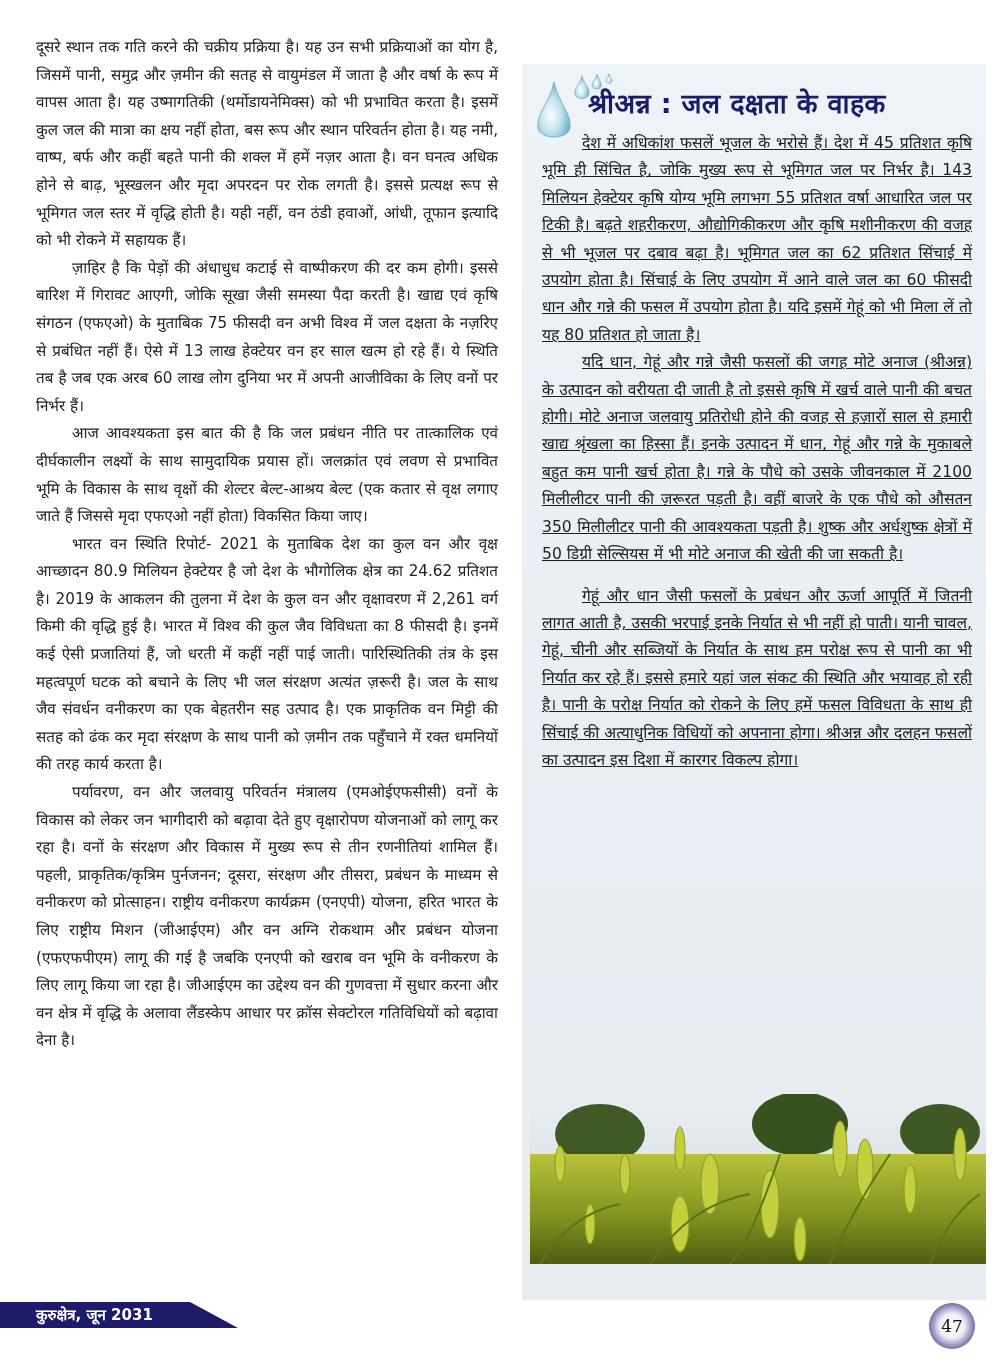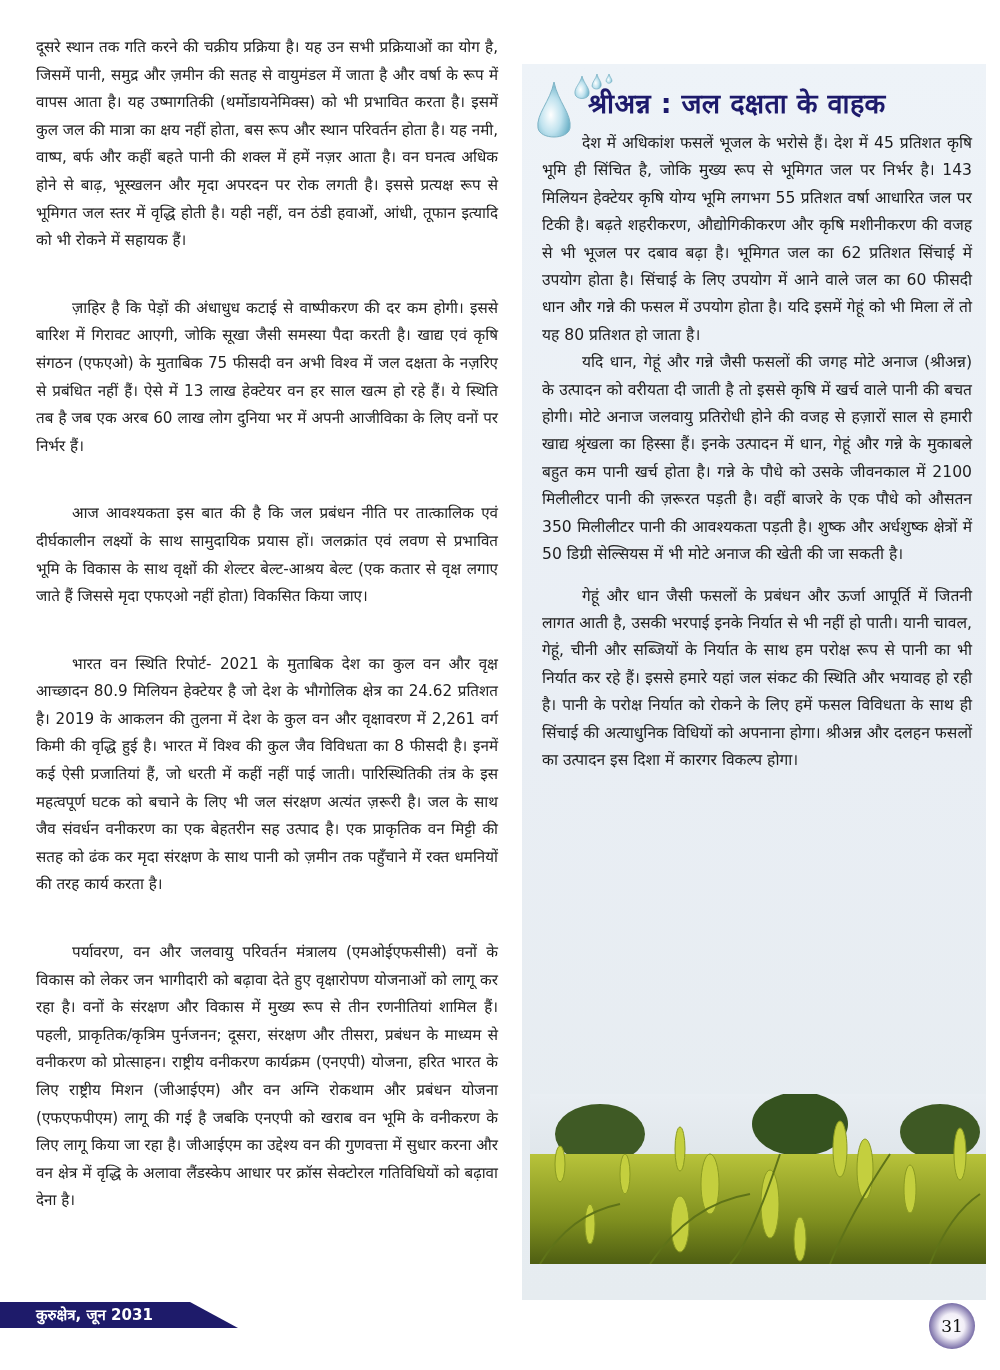--- a/index.html
+++ b/index.html
@@ -8,36 +8,36 @@
     background: #ffffff;
     font-family: "DejaVu Sans", "Liberation Sans", sans-serif;
     color: #1a1a1a;
   }
   .left-col {
     position: absolute; left: 36px; top: 34px; width: 462px;
     font-size: 15.2px; line-height: 27.6px; text-align: justify;
     color: #222;
   }
   .left-col p { margin: 0; text-indent: 0; }
-  .left-col p.indent { text-indent: 36px; margin-top: 40px; }
+  .left-col p.indent { text-indent: 36px; }
   .sidebar {
     position: absolute; left: 522px; top: 36px; width: 464px; height: 1236px;
     background: linear-gradient(180deg, #eef3f8 0%, #e9eef4 55%, #e6ecf0 100%);
     margin-top: 28px;
   }
   .sidebar-title {
     position: absolute; left: 66px; top: 20px; margin: 0;
     font-size: 27px; font-weight: bold; color: #1d1a6b; letter-spacing: 0.3px;
   }
   .drop-icon { position: absolute; left: 8px; top: 4px; width: 110px; height: 78px; }
   .sidebar-body {
     position: absolute; left: 20px; top: 66px; width: 430px;
     font-size: 15.6px; line-height: 27.4px; text-align: justify; color: #1c1c1c;
   }
-  .sidebar-body p { margin: 0; }
+  .sidebar-body p { margin: 0; text-decoration: underline; }
   .sidebar-body p.indent { text-indent: 40px; }
   .sidebar-body p.gap { margin-top: 14px; }
   .photo {
     position: absolute; left: 8px; top: 1030px; width: 456px; height: 170px;
     overflow: hidden;
   }
   .footer-band {
     position: absolute; left: 0; top: 1302px; width: 238px; height: 26px;
     background: #1e1b6a;
     clip-path: polygon(0 0, 190px 0, 238px 100%, 0 100%);
@@ -123,13 +123,13 @@
       <path d="M120 170 Q 160 110 220 100"></path>
       <path d="M300 170 Q 320 120 360 60"></path>
       <path d="M400 170 Q 420 120 450 100"></path>
       <path d="M200 170 Q 220 150 250 60"></path>
     </g>
   </svg>
 </div>
 
 <div class="footer-band"></div>
 <div class="footer-text">कुरुक्षेत्र, जून 2031</div>
-<div class="page-num">31</div>
+<div class="page-num">47</div>
 
 </body></html>

